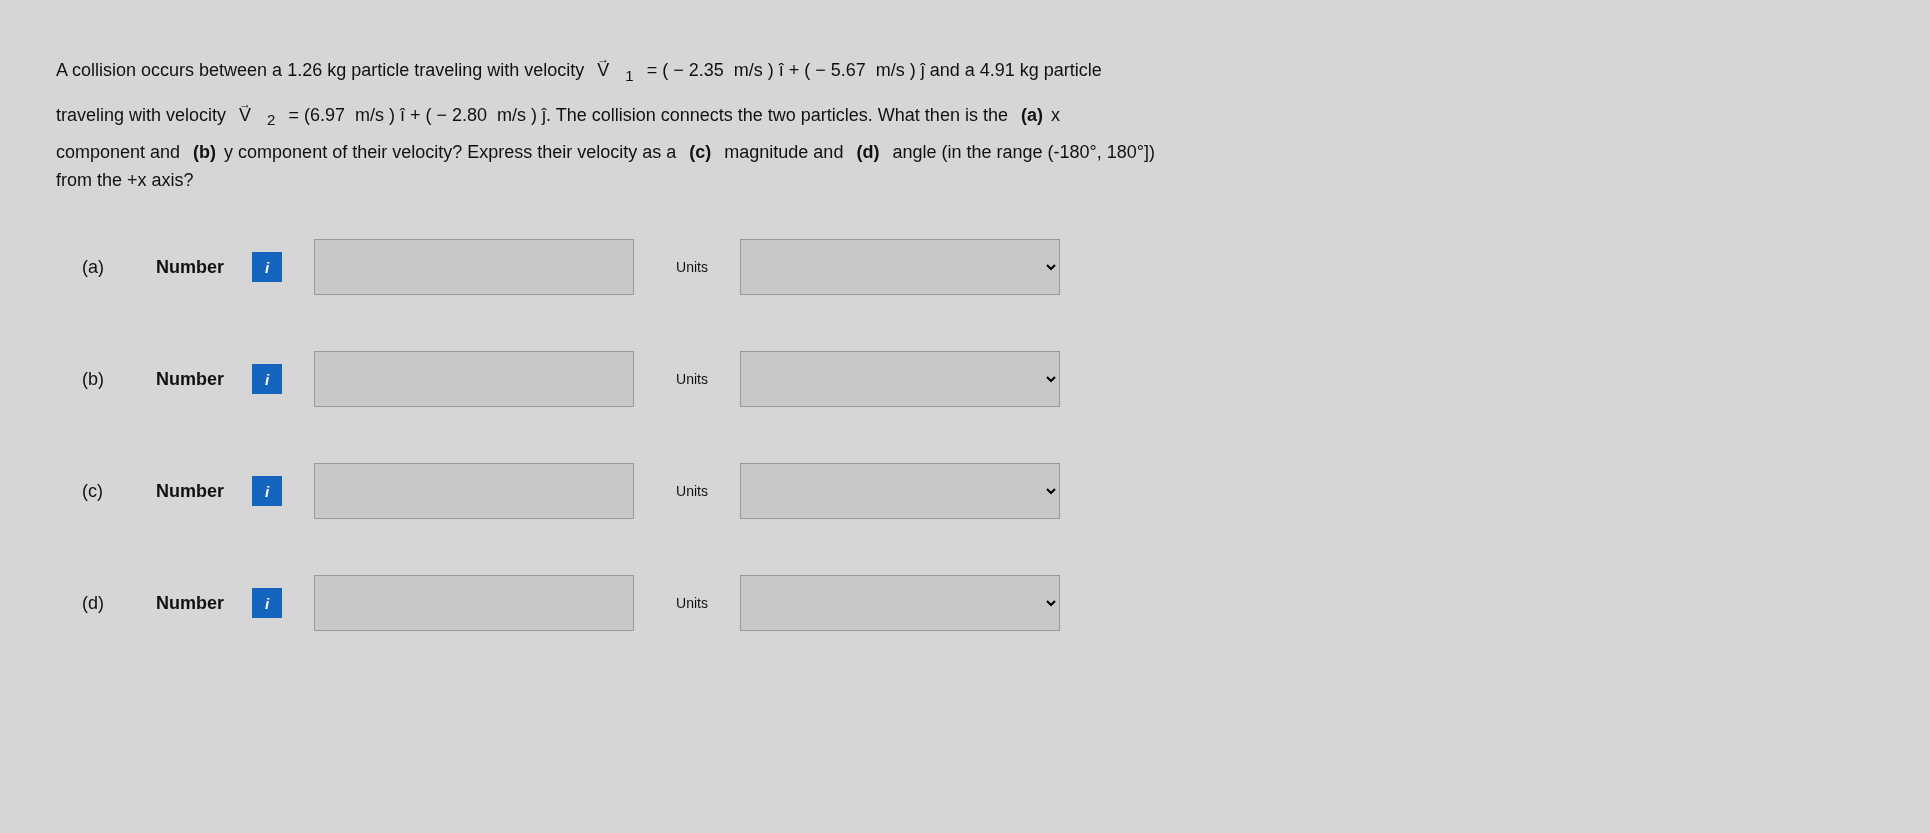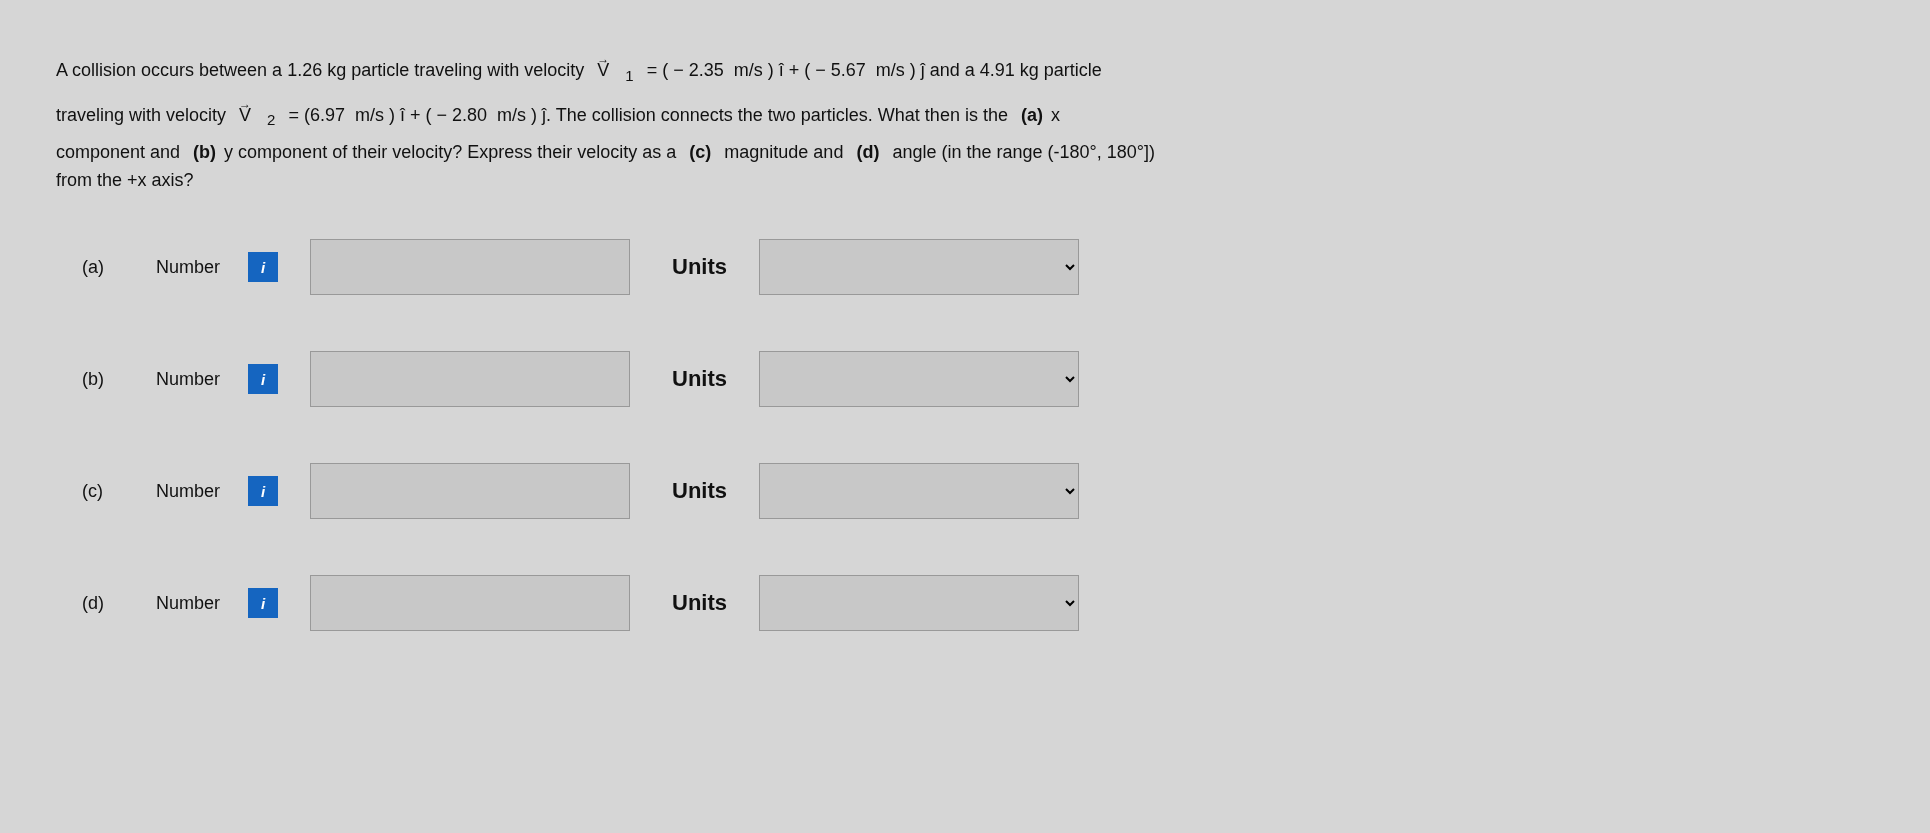--- a/index.html
+++ b/index.html
@@ -41,21 +41,21 @@
 
     .row-label {
       font-size: 18px;
       font-weight: normal;
       width: 42px;
       text-align: left;
     }
 
     .number-label {
       font-size: 18px;
-      font-weight: normal;
+      font-weight: bold;
       margin-right: 4px;
     }
 
     .info-btn {
       display: inline-flex;
       align-items: center;
       justify-content: center;
       background-color: #1565c0;
       color: white;
       font-size: 15px;
@@ -72,22 +72,22 @@
       width: 320px;
       height: 56px;
       background-color: #c8c8c8;
       border: 1px solid #999;
       outline: none;
       font-size: 16px;
       padding: 4px 8px;
     }
 
     .units-label {
-      font-size: 22px;
-      font-weight: bold;
+      font-size: 14px;
+      font-weight: normal;
       margin-left: 18px;
       margin-right: 8px;
     }
 
     .units-select {
       width: 320px;
       height: 56px;
       background-color: #c8c8c8;
       border: 1px solid #999;
       font-size: 16px;

